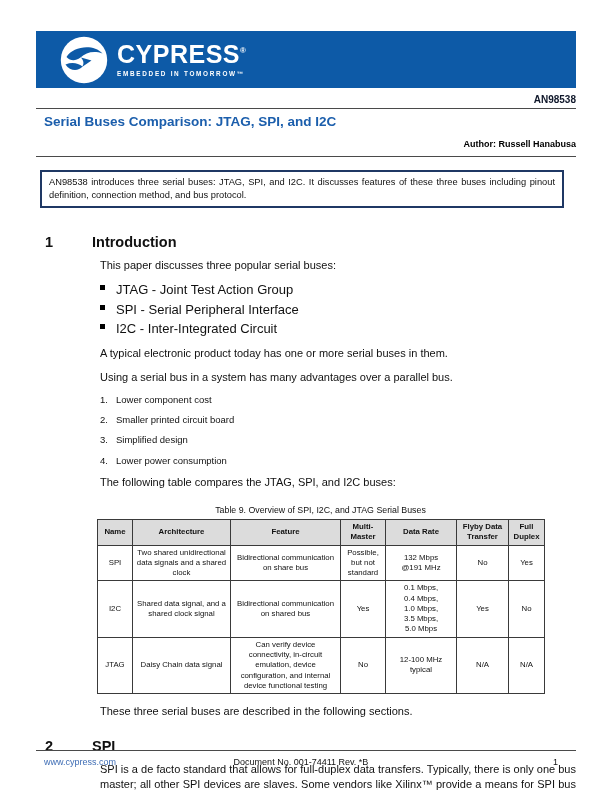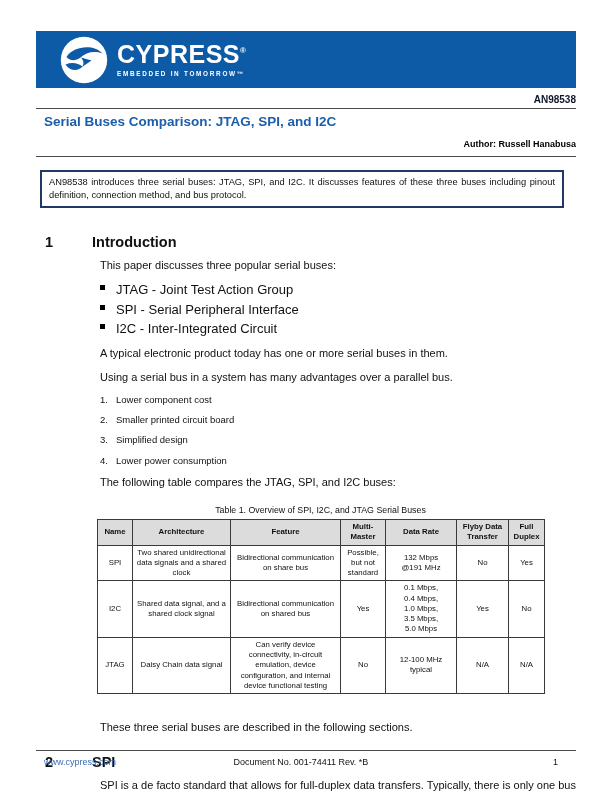--- a/index.html
+++ b/index.html
@@ -120,21 +120,21 @@
         <span>Simplified design</span>
       </div>
       <div class="num-item">
         <span class="num-label">4.</span>
         <span>Lower power consumption</span>
       </div>
 
       <p class="body nojust">The following table compares the JTAG, SPI, and I2C buses:</p>
     </div>
 
-    <div class="table-caption">Table 1. Overview of SPI, I2C, and JTAG Serial Buses</div>
+    <div class="table-caption">Table 9. Overview of SPI, I2C, and JTAG Serial Buses</div>
     <table class="t1">
       <colgroup>
         <col style="width:35px">
           <col style="width:98px">
           <col style="width:110px">
           <col style="width:45px">
           <col style="width:71px">
           <col style="width:52px">
           <col style="width:36px">
       </colgroup>
@@ -181,21 +181,21 @@
         <td>No</td>
         <td>12-100 MHz
 typical</td>
         <td>N/A</td>
         <td>N/A</td>
       </tr>
     </tbody>
       </table>
 
     <div class="body-ind">
-      <p class="body nojust" style="margin-top:26px">These three serial buses are described in the following sections.</p>
+      <p class="body nojust" style="margin-top:10px">These three serial buses are described in the following sections.</p>
     </div>
   </div>
 
   <div class="section">
     <div class="sec-heading" style="margin-top:18px">
       <span class="sec-num">2</span>
       <span class="sec-title">SPI</span>
     </div>
     <div class="body-ind">
       <p class="body">SPI is a de facto standard that allows for full-duplex data transfers. Typically, there is only one bus master; all other SPI devices are slaves. Some vendors like Xilinx™ provide a means for SPI bus arbitration, which illustrates one of the many nonstandard features that are available with this interface.</p>

